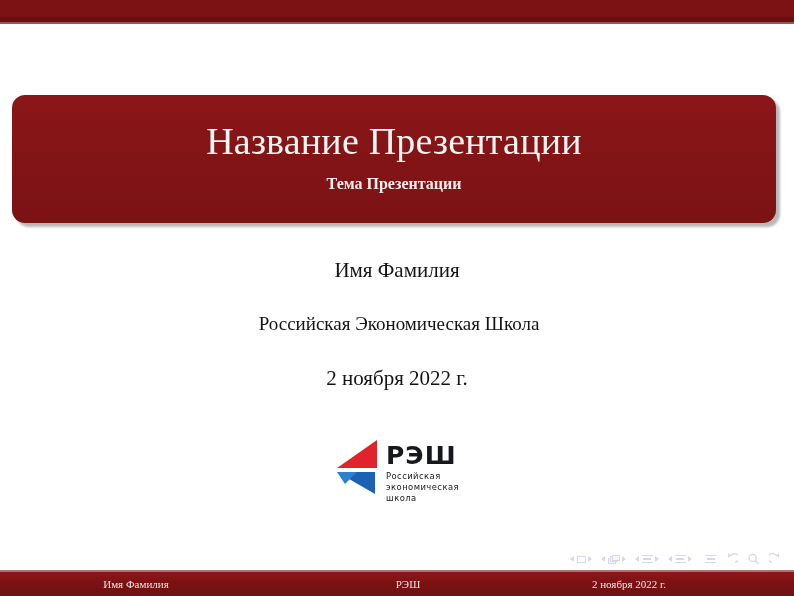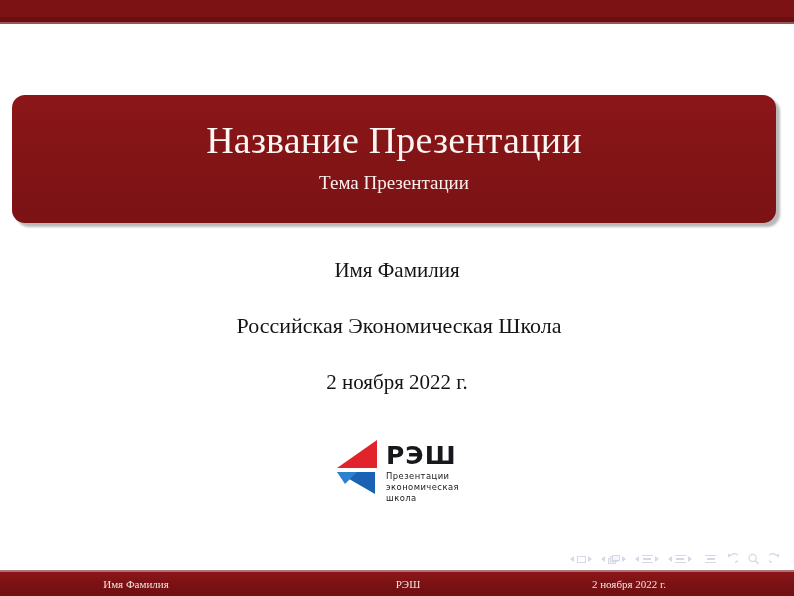--- a/index.html
+++ b/index.html
@@ -75,43 +75,43 @@
     color: #fdf6f3;
     font-size: 38px;
     line-height: 1.1;
     letter-spacing: 0.2px;
     text-align: center;
     font-weight: normal;
     margin: 0 0 12px 0;
   }
   .title-sub {
     color: #fbf0ec;
-    font-size: 19px;
+    font-size: 16px;
     line-height: 1.1;
     text-align: center;
-    font-weight: normal;
+    font-weight: bold;
     margin: 0;
   }
 
   
   .meta {
     position: absolute;
     left: 0;
     top: 258px;
     width: 794px;
     text-align: center;
     color: #141414;
   }
   .meta-author {
     font-size: 21px;
     line-height: 1.2;
     margin: 0 0 30px 0;
   }
   .meta-institute {
-    font-size: 22px;
+    font-size: 19px;
     line-height: 1.2;
     margin: 0 0 30px 4px;
   }
   .meta-date {
     font-size: 21px;
     line-height: 1.2;
     margin: 0;
   }
 
   
@@ -279,21 +279,21 @@
   <div class="logo">
     <div class="logo-inner">
       <svg class="logo-mark" viewBox="0 0 44 58">
         <polygon points="2,30 42,2 42,30" fill="#e1242b"></polygon>
         <polygon points="2,34 40,34 40,56" fill="#1a63b4"></polygon>
         <polygon points="2,34 22,34 10,46" fill="#2f7fd0"></polygon>
       </svg>
       <div class="logo-text">
         <div class="logo-abbr">РЭШ</div>
         <div class="logo-lines">
-          <div>Презентации</div>
+          <div>Российская</div>
           <div>экономическая</div>
           <div>школа</div>
         </div>
       </div>
     </div>
   </div>
 
   <div class="navsymbols">
 
     <div class="nav-group">

